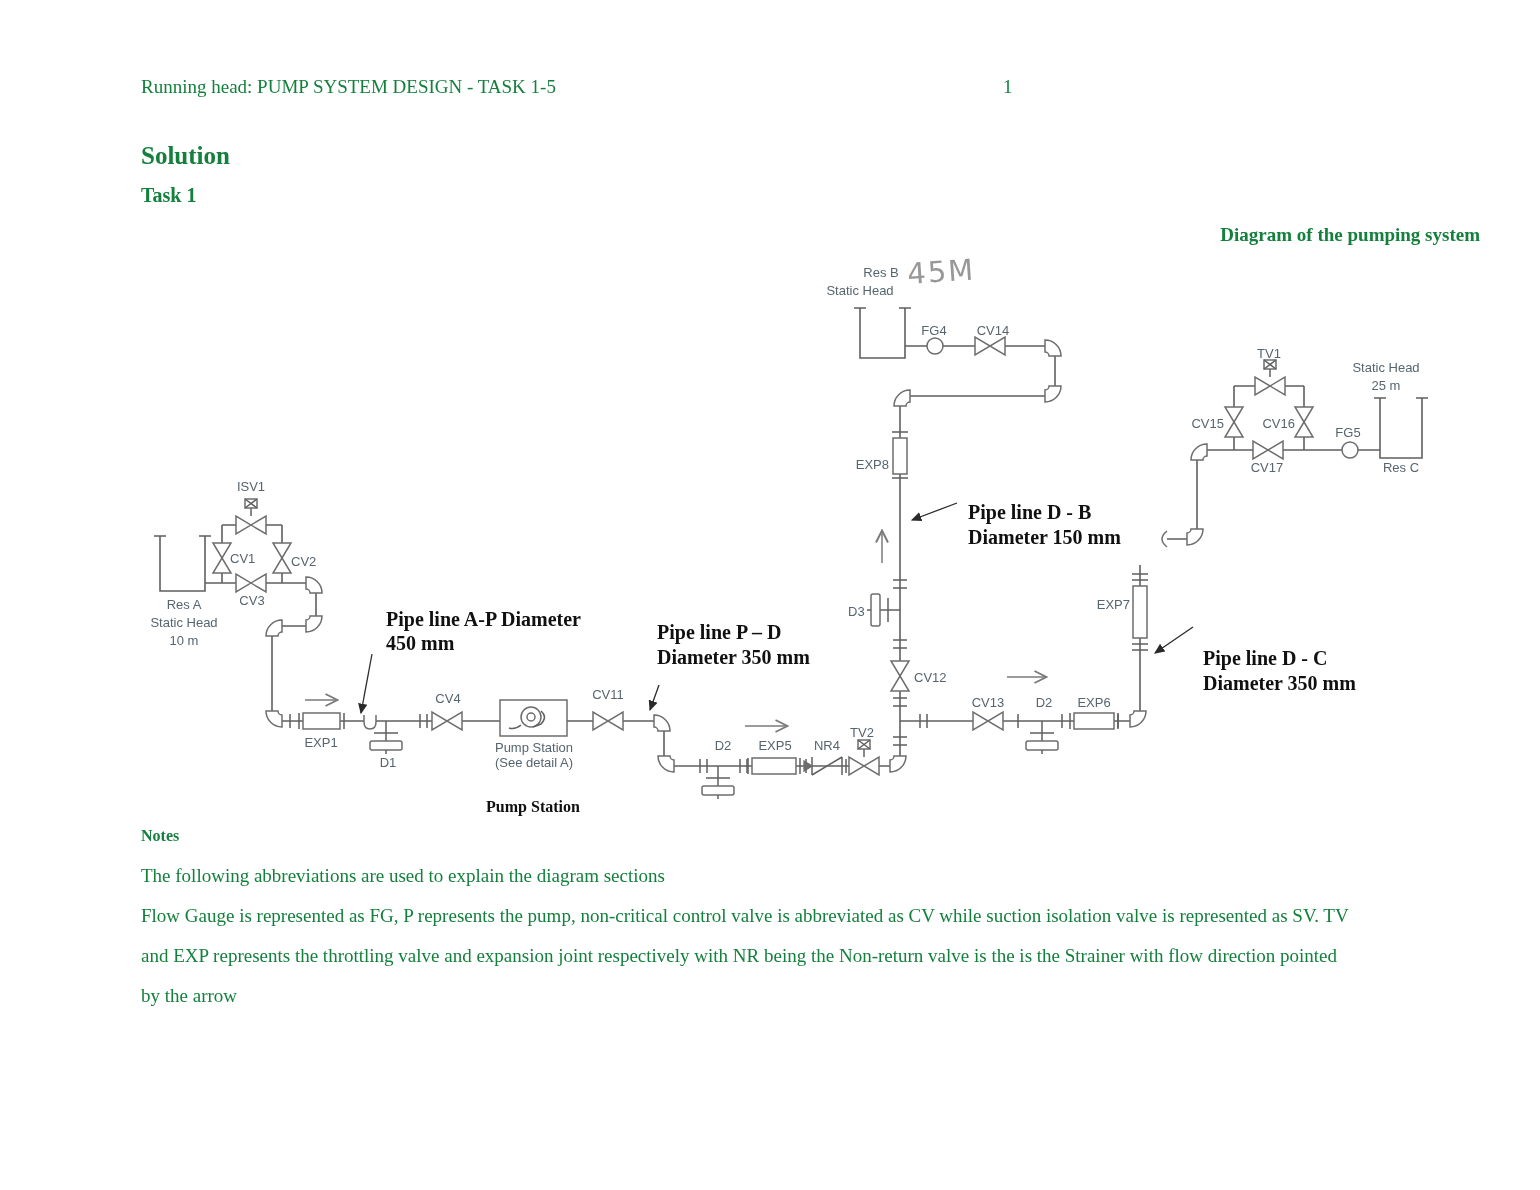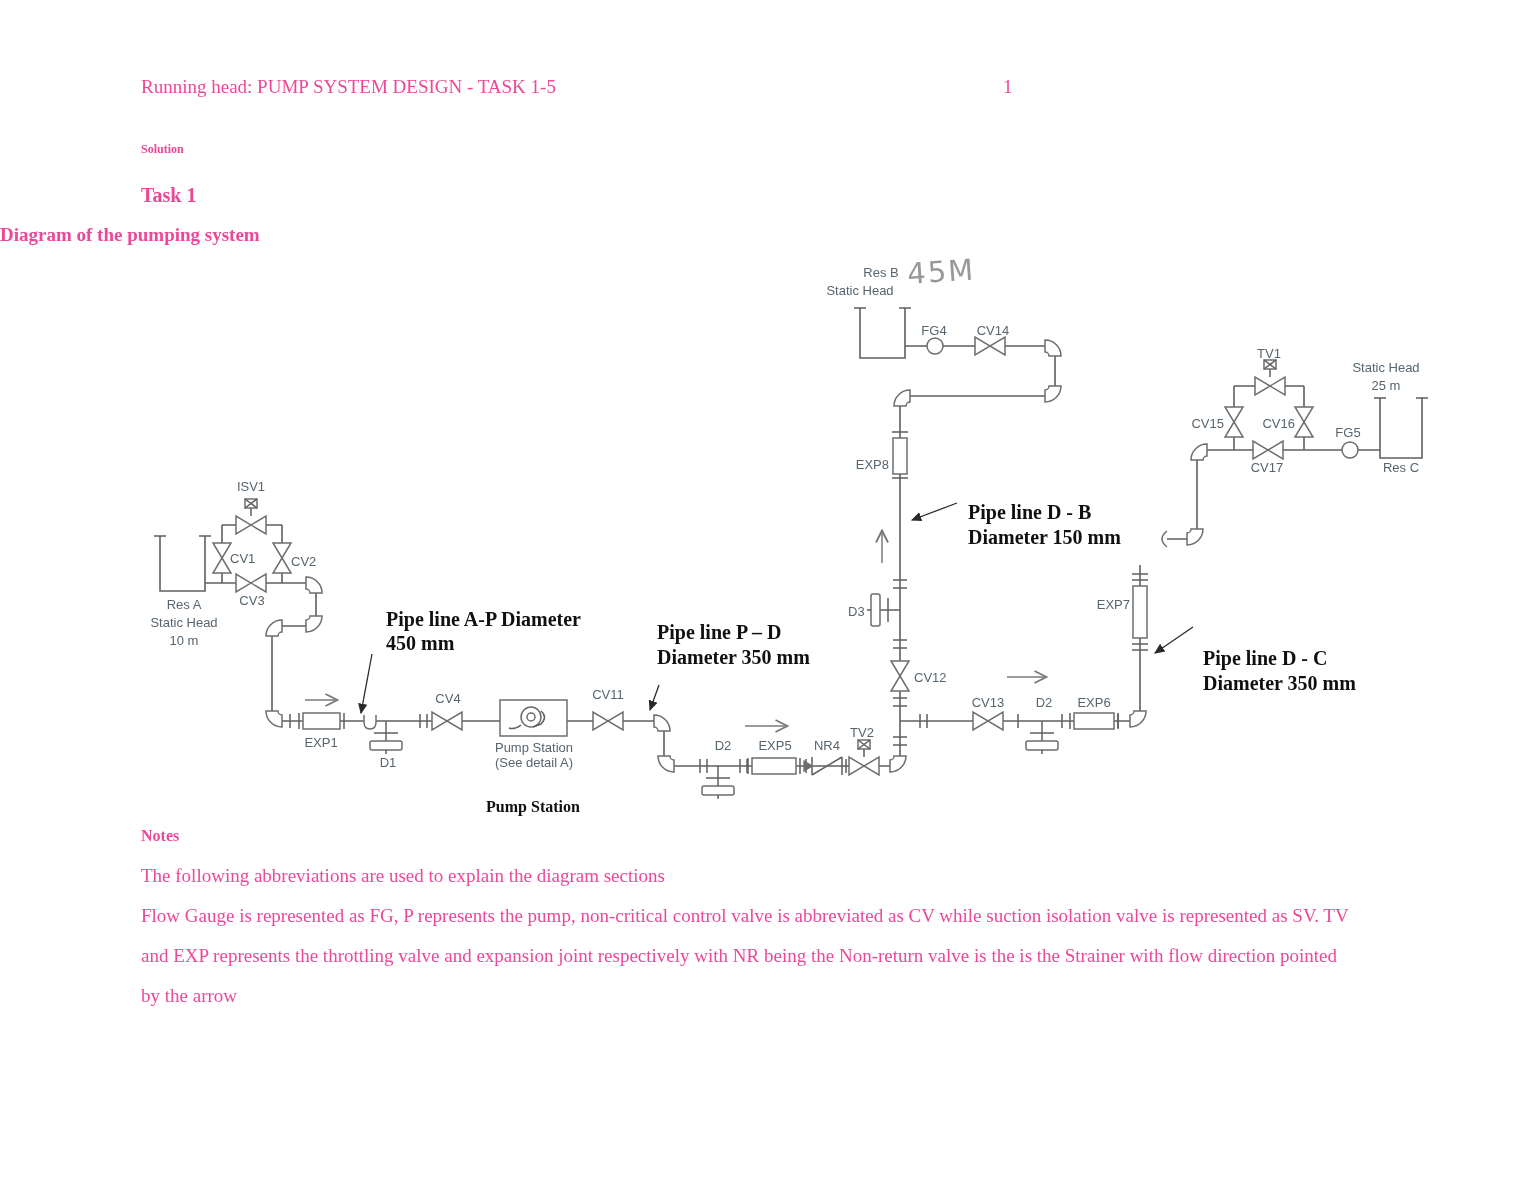--- a/index.html
+++ b/index.html
@@ -1,23 +1,23 @@
 <!DOCTYPE html>
 <html><head>
 <meta charset="utf-8">
 <style>
   html,body{margin:0;padding:0;background:#ffffff;}
   .page{position:relative;width:1540px;height:1190px;background:#fff;overflow:hidden;
-        font-family:"Liberation Serif", serif;color:#ec4899;}
+        font-family:"Liberation Serif", serif;color:#15803d;}
   .abs{position:absolute;}
   .hdr{top:76px;left:141px;font-size:19px;}
   .pgnum{top:76px;left:1003px;font-size:19px;}
-  .h-sol{top:142px;left:141px;font-size:12px;font-weight:bold;}
+  .h-sol{top:142px;left:141px;font-size:25px;font-weight:bold;}
   .h-task{top:184px;left:141px;font-size:20px;font-weight:bold;}
-  .dtitle{top:224px;left:0;width:1480px;text-align:left;font-size:19px;font-weight:bold;}
+  .dtitle{top:224px;left:0;width:1480px;text-align:right;font-size:19px;font-weight:bold;}
   .notes{top:816px;left:141px;width:1215px;font-size:19px;line-height:40px;}
   .notes h3{margin:0;font-size:16px;font-weight:bold;line-height:40px;}
   .notes p{margin:0;}
   svg{position:absolute;top:248px;left:0;}
   .pipe{stroke:#5f5f5f;stroke-width:1.6;fill:none;}
   .sym{stroke:#6d6d6d;stroke-width:1.5;fill:#ffffff;}
   .symf{stroke:#6d6d6d;stroke-width:1.3;fill:#6d6d6d;}
   .tick{stroke:#5f5f5f;stroke-width:1.5;fill:none;}
   .lead{stroke:#2a2a2a;stroke-width:1.3;fill:none;}
   .flow{stroke:#7a7a7a;stroke-width:1.5;fill:none;}

